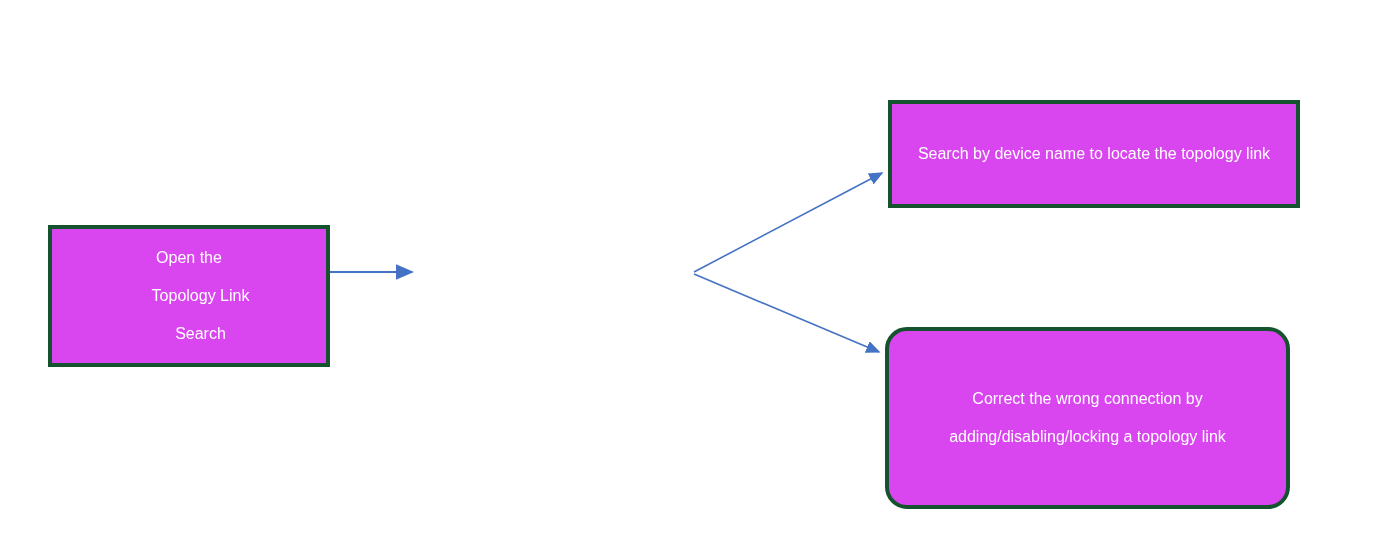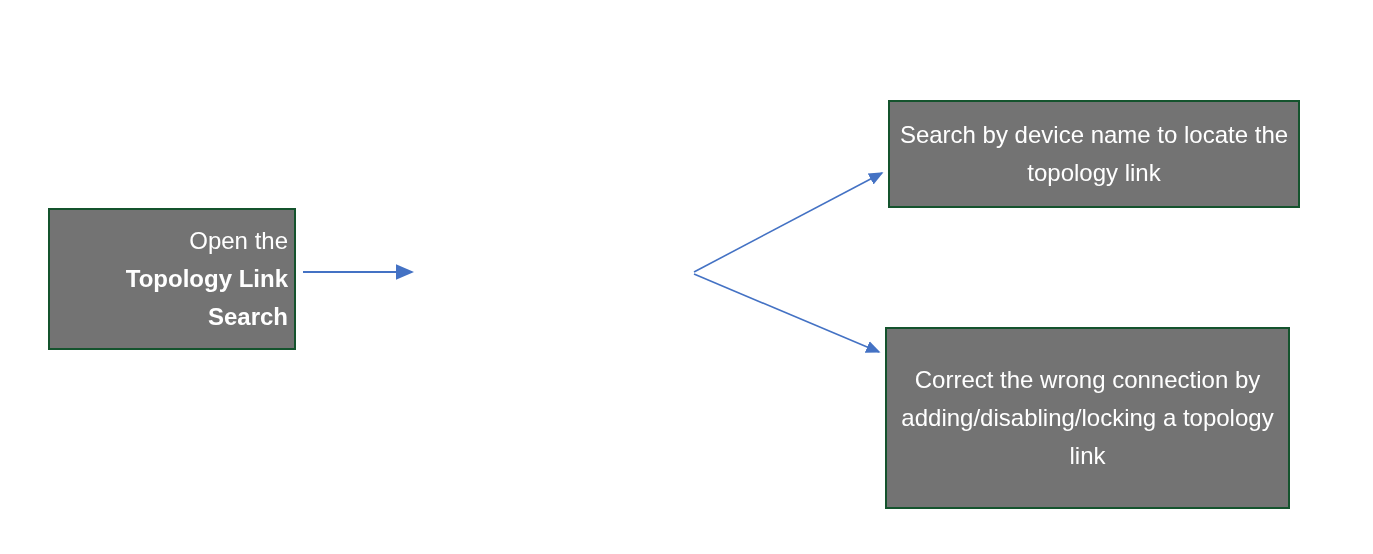--- a/index.html
+++ b/index.html
@@ -21,49 +21,49 @@
     position: absolute;
     left: 0;
     top: 0;
     width: 1373px;
     height: 554px;
     pointer-events: none;
   }
   .node {
     position: absolute;
     box-sizing: border-box;
-    background: #737373;
-    border: 2px solid #14532d;
+    background: #d946ef;
+    border: 4px solid #14532d;
     color: #ffffff;
     display: flex;
     align-items: center;
     justify-content: center;
     text-align: center;
     line-height: 38px;
-    font-size: 24px;
+    font-size: 16px;
     font-weight: 400;
     z-index: 2;
   }
   .node-text {
     display: block;
     width: 100%;
     padding: 0 6px;
     box-sizing: border-box;
     white-space: pre-line;
   }
   .node-text .bold {
-    font-weight: bold;
+    font-weight: normal;
     margin-left: 23px;
   }
 
   
-  #node-open-tlm      { left: 48px;  top: 208px; width: 248px; height: 142px; text-align: right; }
+  #node-open-tlm      { left: 48px;  top: 225px; width: 282px; height: 142px; }
   #node-select-type   { left: 418px; top: 209px; width: 275px; height: 124px; }
   #node-search-device { left: 888px; top: 100px; width: 412px; height: 108px; }
-  #node-correct-conn  { left: 885px; top: 327px; width: 405px; height: 182px; }
+  #node-correct-conn  { left: 885px; top: 327px; width: 405px; height: 182px; border-radius: 22px; }
 </style>
 </head>
 <body>
 
 <div id="canvas">
 
   <svg id="connectors" viewBox="0 0 1373 554" width="1373" height="554" xmlns="http://www.w3.org/2000/svg">
     <defs>
       <marker id="arrowhead" markerWidth="9" markerHeight="9" refX="8" refY="4.5" orient="auto" markerUnits="strokeWidth">
         <path d="M0,0.6 L9,4.5 L0,8.4 z" fill="#4472C4"></path>

